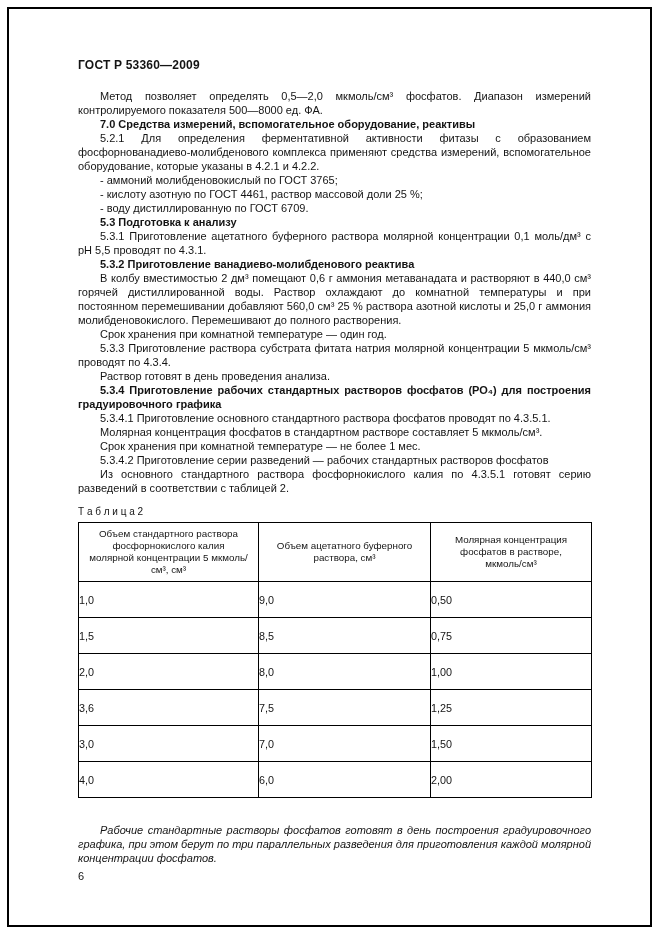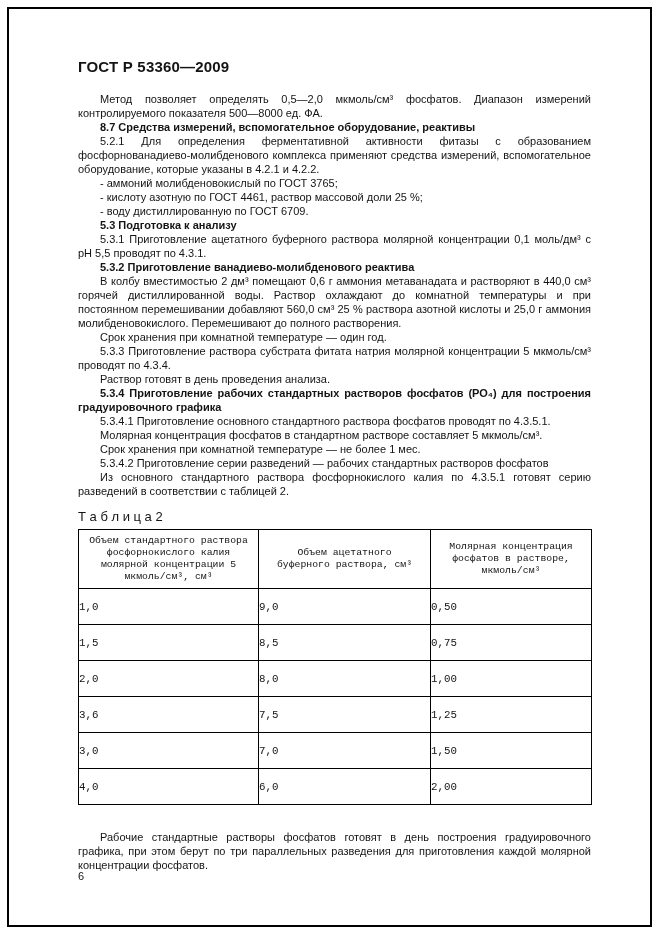--- a/index.html
+++ b/index.html
@@ -6,44 +6,44 @@
   body{
     width:661px;height:936px;position:relative;overflow:hidden;
     background:#ffffff;color:#141414;
     font-family:"Liberation Sans","DejaVu Sans",sans-serif;
   }
   .page-border{
     position:absolute;left:7px;top:7px;width:645px;height:920px;
     border:2px solid #000;box-sizing:border-box;pointer-events:none;
   }
   .content{position:absolute;left:78px;top:58px;width:513px;}
-  .doc-header{font-weight:bold;font-size:15px;letter-spacing:.2px;margin:0 0 17px 0;}
+  .doc-header{font-weight:bold;font-size:12px;letter-spacing:.2px;margin:0 0 17px 0;}
   p.para{margin:0;font-size:11px;line-height:14px;text-align:justify;text-indent:22px;}
   p.bold{font-weight:bold;}
-  .table-caption{font-size:13px;margin:11px 0 5px 0;}
-  table.std{border-collapse:collapse;width:100%;table-layout:fixed;font-family:Liberation Mono, monospace;}
+  .table-caption{font-size:10px;margin:11px 0 5px 0;}
+  table.std{border-collapse:collapse;width:100%;table-layout:fixed;}
   table.std th,table.std td{border:1px solid #000;box-sizing:border-box;}
   table.std th{font-weight:normal;font-size:9.8px;line-height:12px;text-align:center;vertical-align:middle;padding:5px 10px;}
   table.std td{font-size:10.8px;height:36px;padding:0;vertical-align:middle;}
   td.c1{text-align:left;padding-left:30px;}
   td.c2,td.c3{}
   col.w1{width:180px;}col.w2{width:172px;}col.w3{width:161px;}
-  p.closing{margin-top:25px;}
+  p.closing{margin-top:25px;font-style:italic;}
   .page-number{position:absolute;left:78px;top:870px;font-size:11px;}
 </style>
 </head>
 <body>
 
 <div class="page-border"></div>
 
 <div class="content">
   <div class="doc-header">ГОСТ Р 53360—2009</div>
 
   <p class="para">Метод позволяет определять 0,5—2,0 мкмоль/см³ фосфатов. Диапазон измерений контролируемого показателя 500—8000 ед. ФА.</p>
-  <p class="para bold">8.7 Средства измерений, вспомогательное оборудование, реактивы</p>
+  <p class="para bold">7.0 Средства измерений, вспомогательное оборудование, реактивы</p>
   <p class="para">5.2.1 Для определения ферментативной активности фитазы с образованием фосфорнованадиево-молибденового комплекса применяют средства измерений, вспомогательное оборудование, которые указаны в 4.2.1 и 4.2.2.</p>
   <p class="para">- аммоний молибденовокислый по ГОСТ 3765;</p>
   <p class="para">- кислоту азотную по ГОСТ 4461, раствор массовой доли 25 %;</p>
   <p class="para">- воду дистиллированную по ГОСТ 6709.</p>
   <p class="para bold">5.3 Подготовка к анализу</p>
   <p class="para">5.3.1 Приготовление ацетатного буферного раствора молярной концентрации 0,1 моль/дм³ с рН 5,5 проводят по 4.3.1.</p>
   <p class="para bold">5.3.2 Приготовление ванадиево-молибденового реактива</p>
   <p class="para">В колбу вместимостью 2 дм³ помещают 0,6 г аммония метаванадата и растворяют в 440,0 см³ горячей дистиллированной воды. Раствор охлаждают до комнатной температуры и при постоянном перемешивании добавляют 560,0 см³ 25 % раствора азотной кислоты и 25,0 г аммония молибденовокислого. Перемешивают до полного растворения.</p>
   <p class="para">Срок хранения при комнатной температуре — один год.</p>
   <p class="para">5.3.3 Приготовление раствора субстрата фитата натрия молярной концентрации 5 мкмоль/см³ проводят по 4.3.4.</p>

